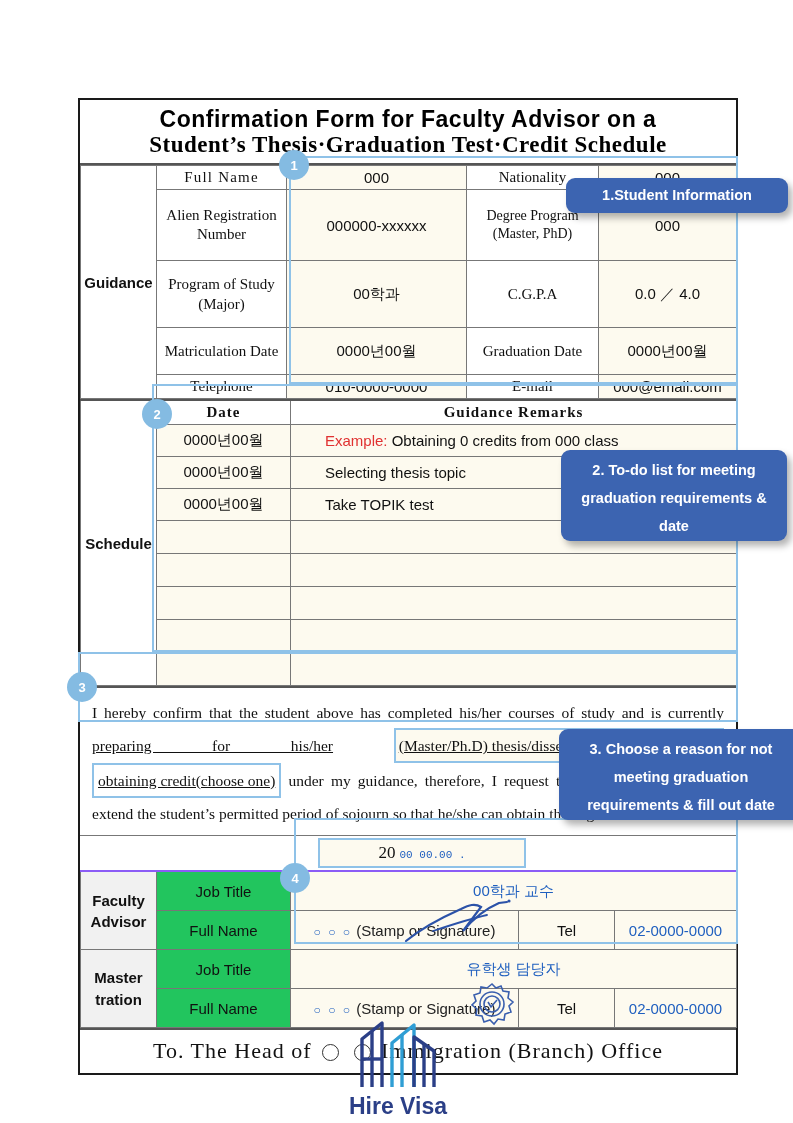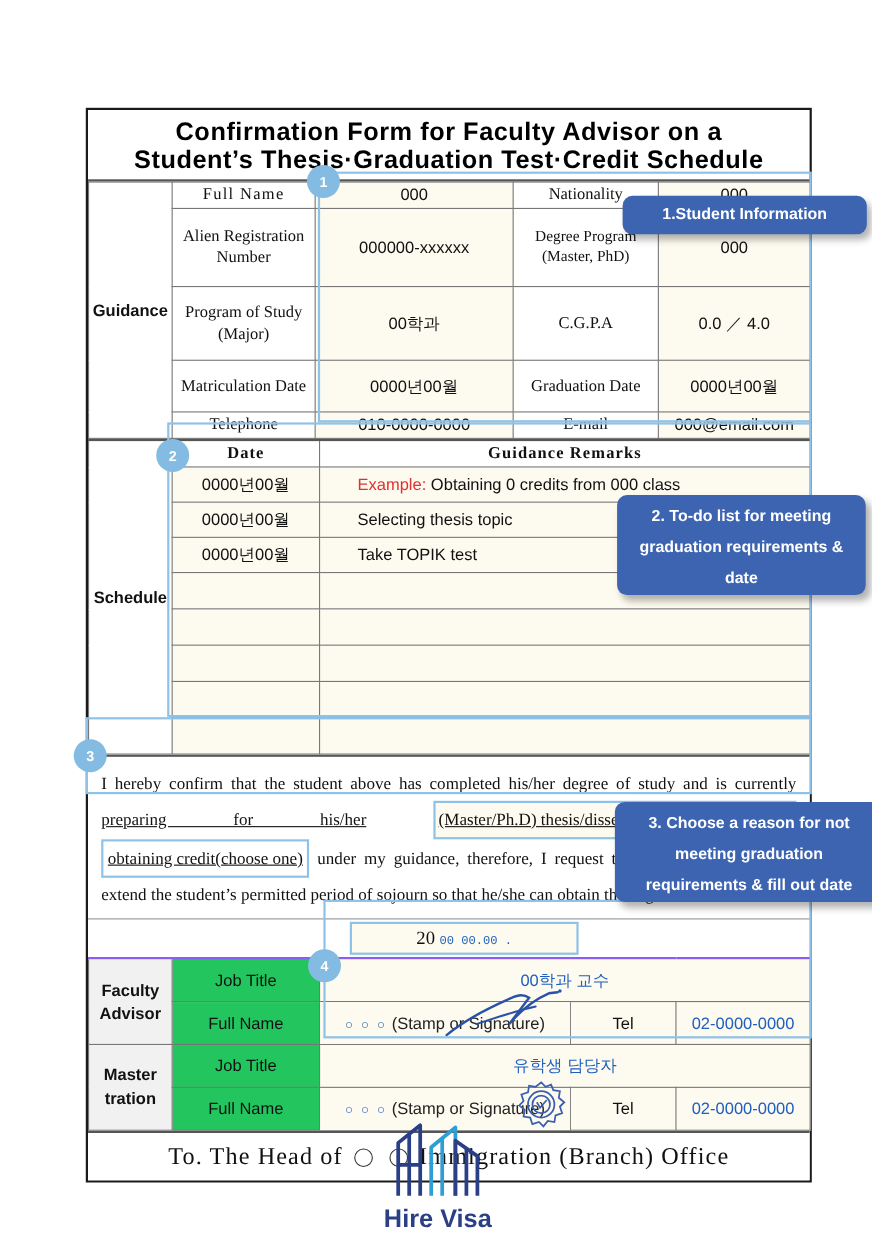--- a/index.html
+++ b/index.html
@@ -14,21 +14,21 @@
   .form{
     position:absolute;left:78px;top:98px;width:660px;
     border:2px solid #1a1a1a;background:#ffffff;box-sizing:border-box;
   }
   .title{
     text-align:center;font-weight:bold;font-size:23px;line-height:26px;
     font-family:"Liberation Sans", sans-serif;
     letter-spacing:0.5px;padding:6px 4px 5px 4px;color:#000;
     border-bottom:2px solid #555;
   }
-  .title .l2{display:block;}
+  .title .l2{display:block;font-family:Liberation Serif, serif;}
 
   table.grid{border-collapse:collapse;width:100%;table-layout:fixed;}
   table.grid td{
     border:1px solid #777;
     font-size:15px;color:#111;text-align:center;vertical-align:middle;
     padding:3px 2px;
   }
   td.lab{background:#ffffff;font-family:"Liberation Serif", serif;}
   td.val{background:#fdfaef;color:#1f5fbf;font-family:"Liberation Sans", sans-serif;font-size:14px;}
   td.sect{
@@ -219,21 +219,21 @@
           <td class="val"></td>
         </tr>
         <tr>
           <td class="val" style="height:26px"></td>
           <td class="val"></td>
         </tr>
       </tbody>
     </table>
 
     <div class="para">
-      <span>I  hereby  confirm  that  the  student  above  has  completed  his/her  degree  of  study  and  is  currently  </span><span class="u">preparing  for  his/her</span>
+      <span>I  hereby  confirm  that  the  student  above  has  completed  his/her  courses  of  study  and  is  currently  </span><span class="u">preparing  for  his/her</span>
       <span class="boxed">(Master/Ph.D)   thesis/dissertation,   graduation   test   or</span>
       <span class="boxed2">obtaining  credit(choose  one)</span>
       <span>under  my  guidance,  therefore,  I  request  the  Ministry  of  Justice  to  extend  the  student’s  permitted  period  of  sojourn  so  that  he/she  can  obtain  the  degree.</span>
     </div>
 
     <div class="dateline-wrap">
       <div class="dateline">
         <span class="big">20</span>
         <span class="sm">00 00.00 .</span>
       </div>

